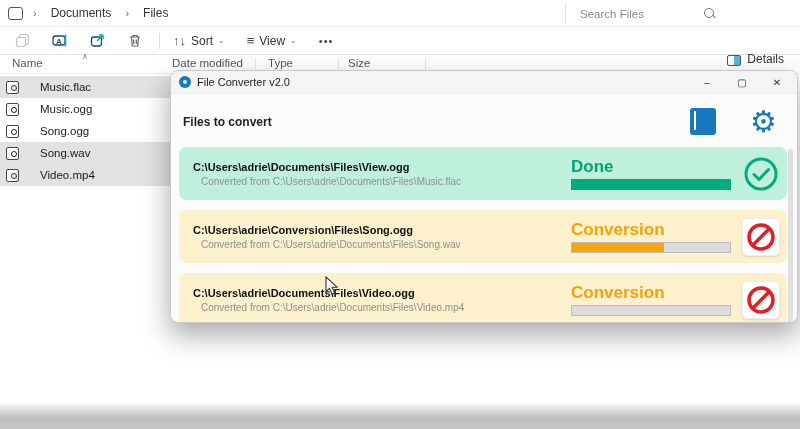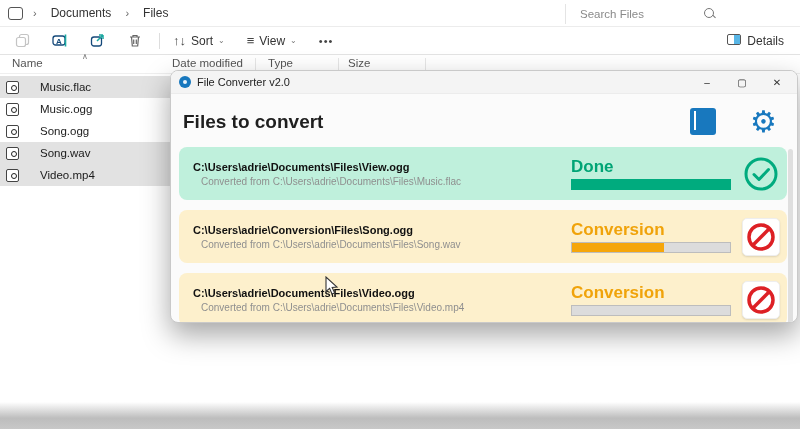--- a/index.html
+++ b/index.html
@@ -23,21 +23,21 @@
   .mag::after { content:""; position:absolute; left:8px; top:8px; width:4px; height:1.3px;
     background:#777; transform:rotate(45deg); }
 
   .toolbar { position:absolute; left:0; top:27px; width:800px; height:28px;
     display:flex; align-items:center; padding-left:8px; border-bottom:1px solid #e3e3e3;
     font-size:12px; color:#333; }
   .tb-btn { display:flex; align-items:center; gap:5px; padding:3px 7px; margin-right:8px; border-radius:4px; }
   .tb-sep { width:1px; height:16px; background:#ddd; margin:0 6px 0 2px; }
   .tb-caret { font-size:8px; color:#777; }
   .tb-ico { font-size:13px; line-height:1; color:#444; }
-  .details-btn { position:absolute; right:10px; top:31px; display:flex; align-items:flex-start; gap:6px;
+  .details-btn { position:absolute; right:10px; top:49px; display:flex; align-items:flex-end; gap:6px;
     font-size:12px; color:#333; padding:3px 6px; }
   .details-ico { width:14px; height:11px; border:1.3px solid #555; border-radius:2px; position:relative; }
   .details-ico::after { content:""; position:absolute; right:0; top:0; width:6px; height:100%; background:#58b6e6; }
 
   .col-head { position:absolute; left:0; top:56px; width:800px; height:17px; font-size:11.5px; color:#555; }
   .col-head .c { position:absolute; top:1px; }
   .sort-chev { position:absolute; left:82px; top:-4px; font-size:8px; color:#777; }
   .col-div { position:absolute; top:2px; width:1px; height:13px; background:#e6e6e6; }
   .head-line { position:absolute; left:0; top:73px; width:800px; height:1px; background:#efefef; }
 
@@ -59,21 +59,21 @@
     box-shadow:0 12px 28px rgba(0,0,0,0.35); overflow:hidden; }
   .titlebar { height:23px; display:flex; align-items:center; padding:0 8px;
     background:#f4f4f4; border-bottom:1px solid #ececec; font-size:11px; color:#222; }
   .app-ico { width:12px; height:12px; border-radius:50%; background:#1878be; position:relative; margin-right:6px; flex:none;}
   .app-ico::after { content:""; position:absolute; left:4px; top:4px; width:4px; height:4px;
     background:#eaf4fb; border-radius:50%; }
   .win-controls { margin-left:auto; display:flex; gap:23px; padding-right:6px; color:#333; }
   .win-btn { font-size:10px; width:12px; text-align:center; }
 
   .dlg-head { display:flex; align-items:center; padding:14px 20px 6px 12px; }
-  .dlg-title { font-size:19px; font-weight:bold; color:#1f1f1f; }
+  .dlg-title { font-size:12px; font-weight:bold; color:#1f1f1f; }
   .dlg-head-icons { margin-left:auto; display:flex; align-items:center; gap:34px; }
   .log-ico { width:26px; height:27px; background:#1878be; border-radius:3px; padding:4px 4px; }
   .log-ico .lines { width:100%; height:100%; background:#fff;
     background:repeating-linear-gradient(#fff 0 2px, #1878be 2px 4px); border:1px solid #fff; }
   .gear-ico { font-size:30px; color:#1878be; line-height:26px; }
 
   .cards { padding:6px 10px 0 8px; }
   .card { height:53px; border-radius:8px; margin-bottom:10px; display:flex; align-items:center;
     padding:0 6px 0 14px; }
   .card.done { background:#bff0dc; }

